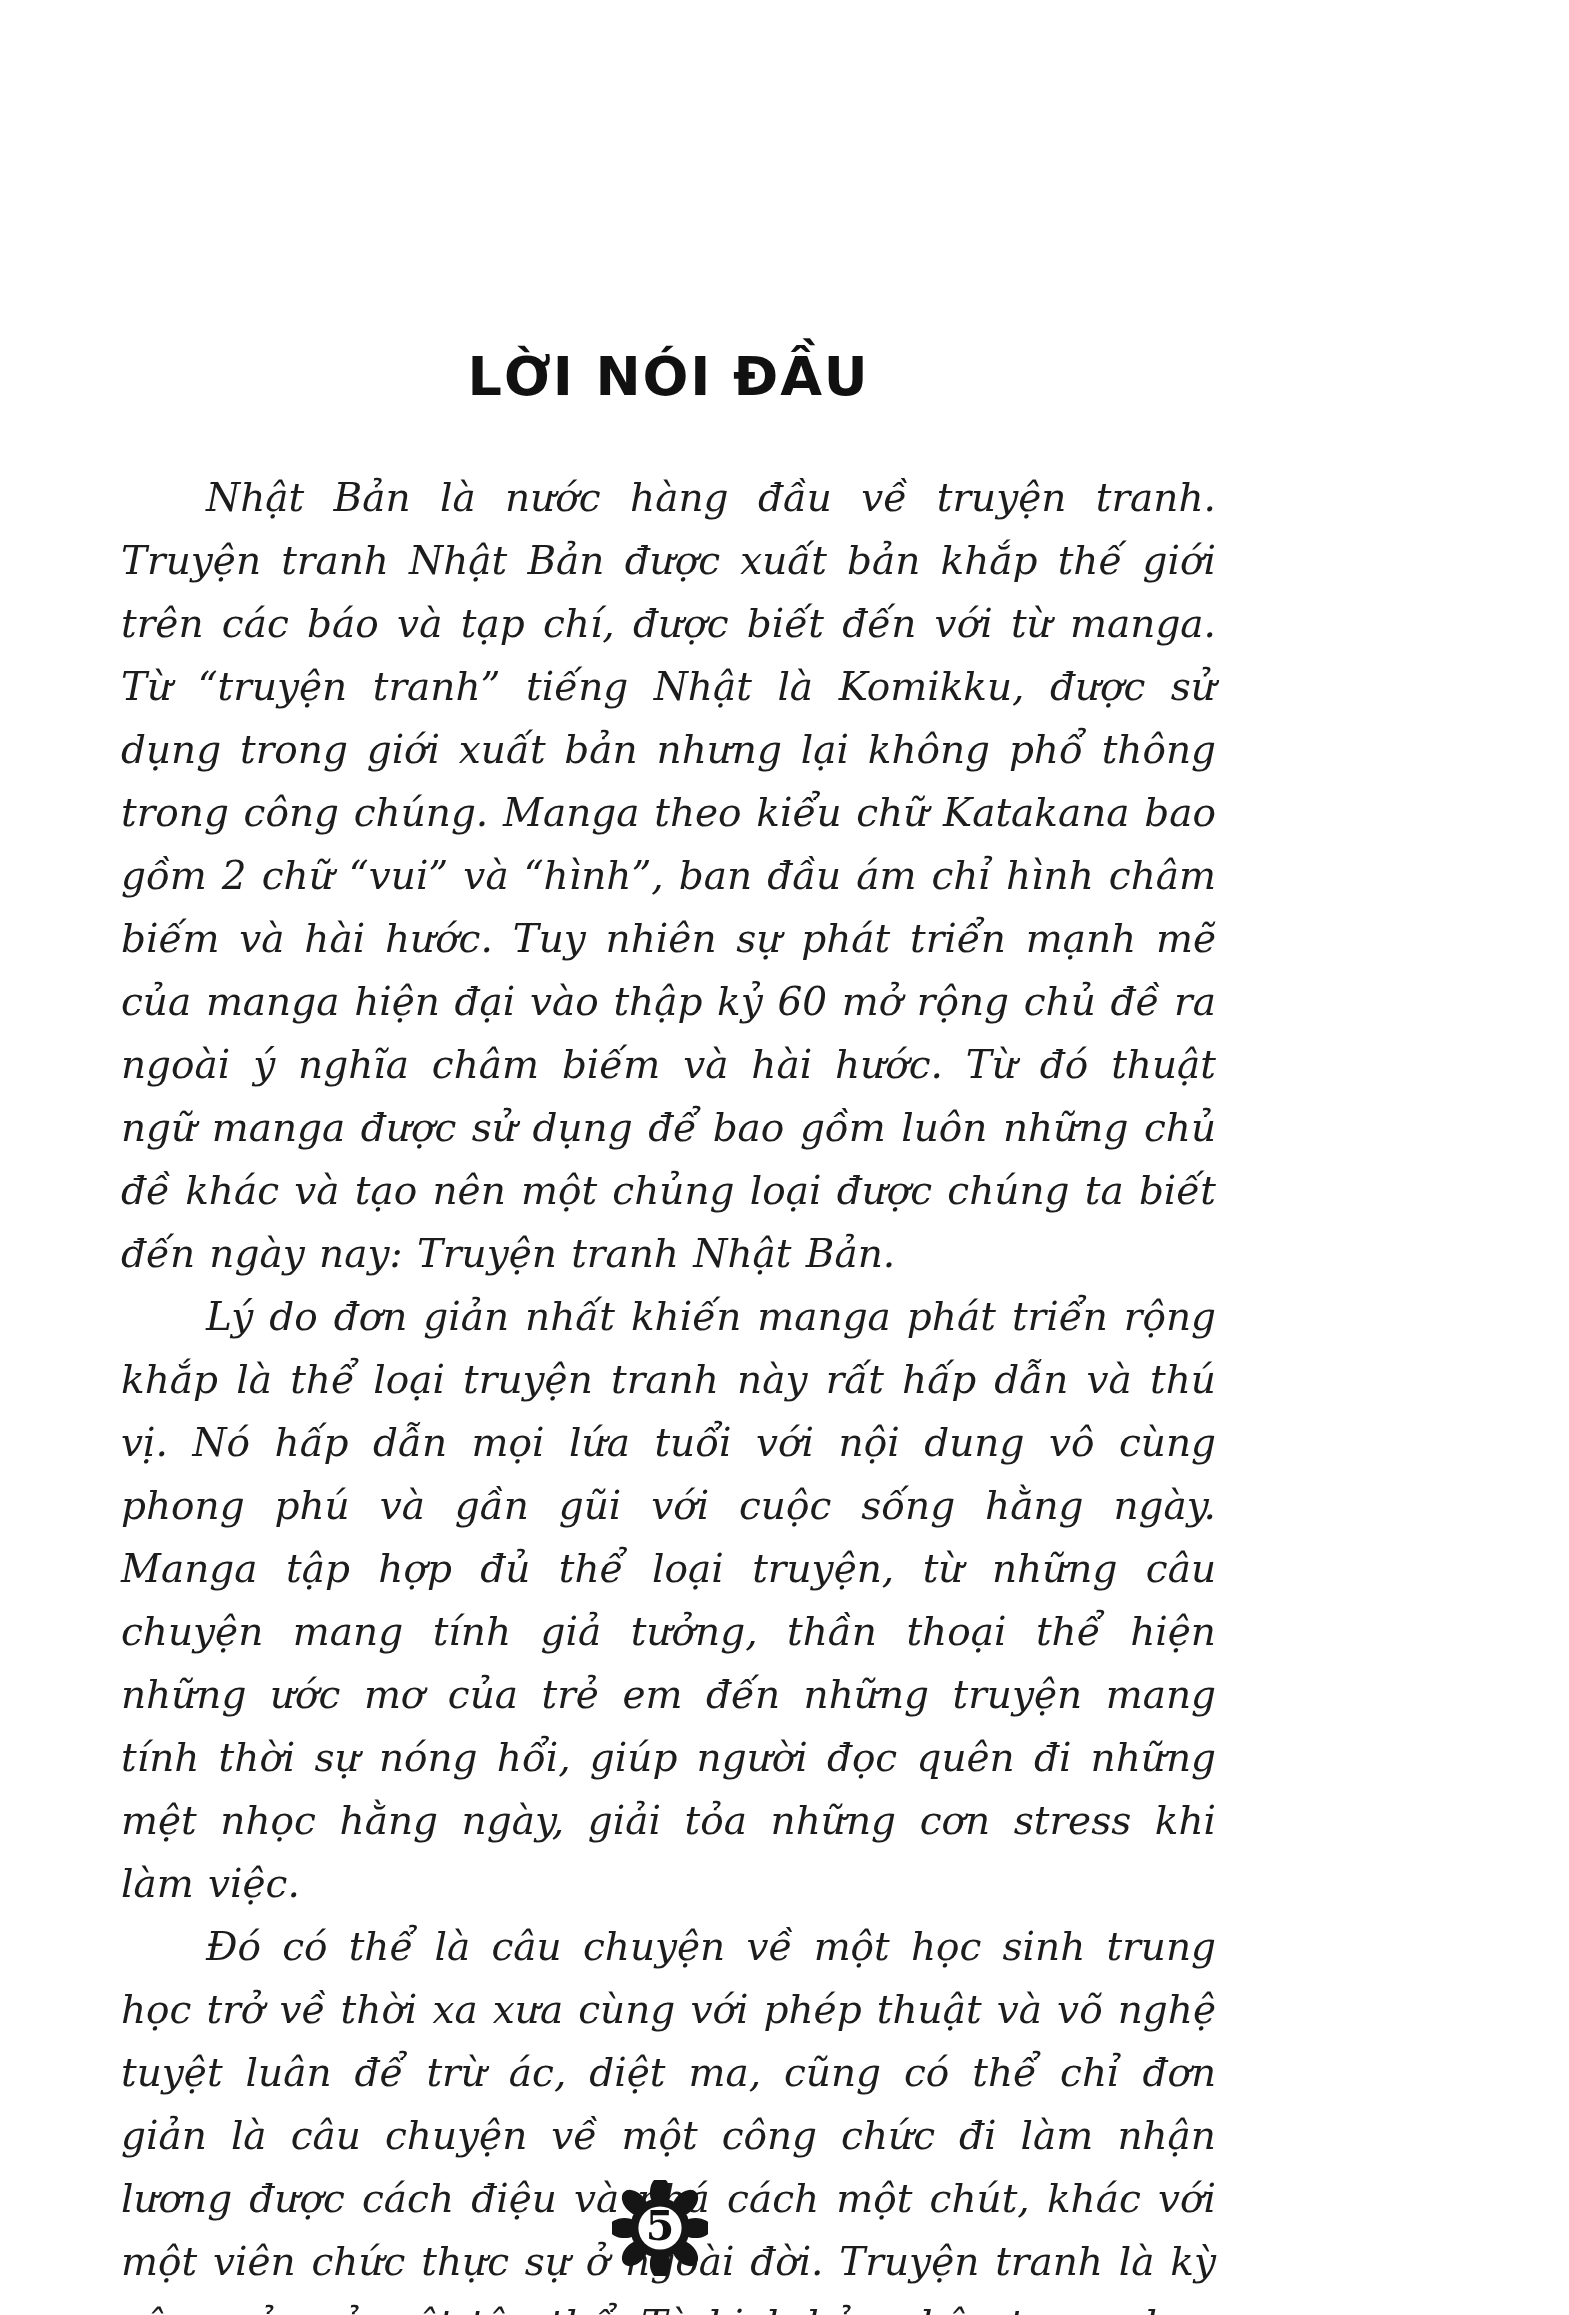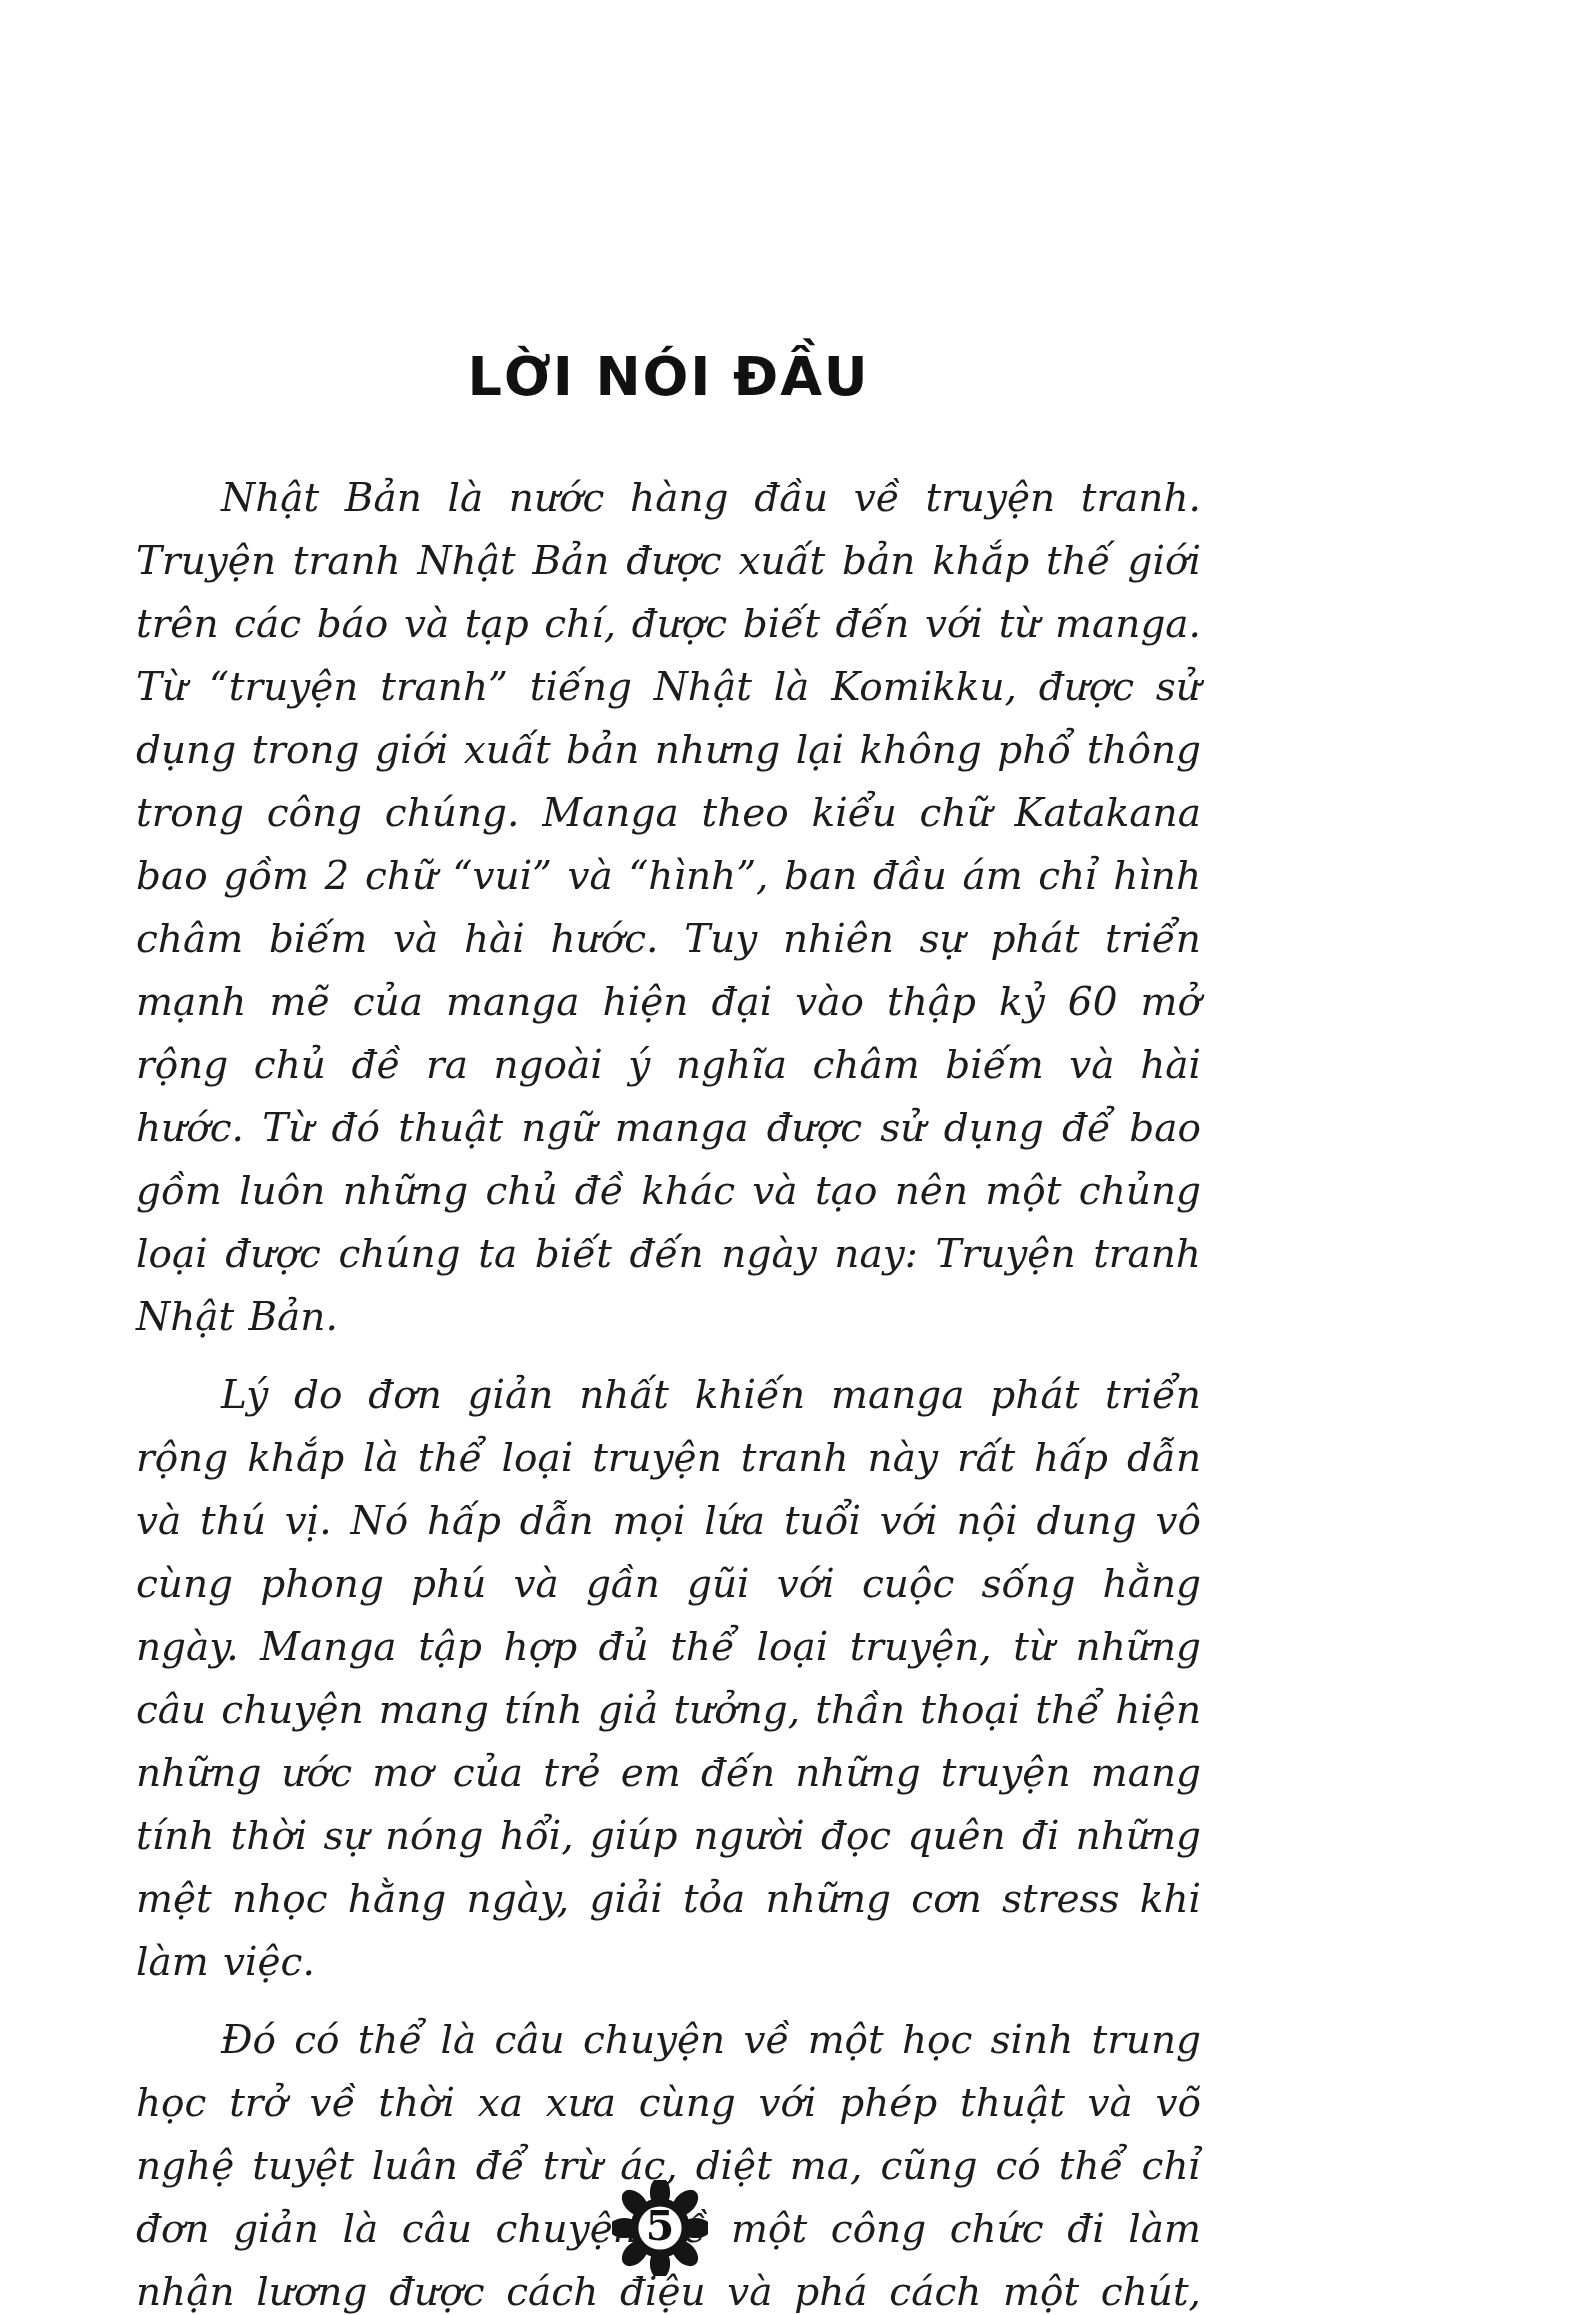--- a/index.html
+++ b/index.html
@@ -23,21 +23,21 @@
     text-align: center;
     font-family: "DejaVu Sans", sans-serif;
     font-weight: 800;
     font-style: normal;
     font-size: 54px;
     letter-spacing: 1.9px;
     color: #111111;
     margin: 0 0 58px 0;
   }
   .body-text p {
-    margin: 15px;
+    margin: 0;
     font-style: italic;
     font-size: 39px;
     line-height: 63px;
     text-align: justify;
     text-indent: 85px;
     word-spacing: 1.9px;
     color: #1c1c1c;
   }
   .ornament-wrap {
     position: absolute;

